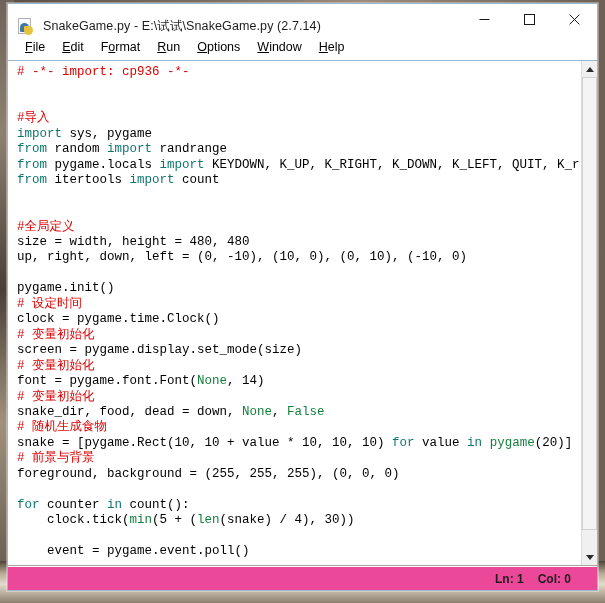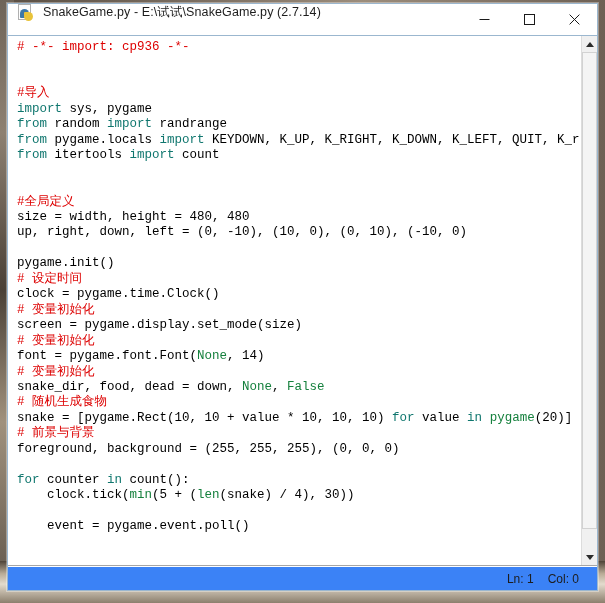--- a/index.html
+++ b/index.html
@@ -44,21 +44,21 @@
     display: flex;
     flex-direction: column;
     box-sizing: border-box;
   }
 
   
   #titlebar {
     height: 31px;
     background: #ffffff;
     display: flex;
-    align-items: flex-start;
+    align-items: flex-end;
     flex: 0 0 auto;
     position: relative;
   }
   #app-icon {
     width: 17px; height: 17px;
     margin-left: 10px; margin-right: 8px;
     position: relative;
     flex: 0 0 auto;
   }
   #app-icon .doc {
@@ -191,26 +191,27 @@
     border-left: 4px solid transparent;
     border-right: 4px solid transparent;
   }
   .arrow-up { border-bottom: 5px solid #2b2b2b; }
   .arrow-dn { border-top: 5px solid #2b2b2b; }
 
   
   #statusbar {
     height: 23px;
     flex: 0 0 auto;
-    background: #3b82f6;
+    background: #ec4899;
     display: flex;
     align-items: center;
     justify-content: flex-end;
-    padding-right: 18px;
+    padding-right: 26px;
     border-top: 1px solid #ffffff;
+    font-weight: bold;
   }
   .status-cell {
     font-size: 12px;
     color: #1d1d1d;
     margin-left: 14px;
     white-space: nowrap;
   }
 </style>
 </head>
 <body>
@@ -243,20 +244,29 @@
       </div>
       <div class="winbtn close">
         <svg width="11" height="11" viewBox="0 0 11 11">
           <line x1="0.6" y1="0.6" x2="10.4" y2="10.4" stroke="#1a1a1a" stroke-width="1"></line>
           <line x1="10.4" y1="0.6" x2="0.6" y2="10.4" stroke="#1a1a1a" stroke-width="1"></line>
         </svg>
       </div>
     </div>
   </div>
 
+  <div id="menubar">
+      <div class="menu-item"><u>F</u>ile</div>
+      <div class="menu-item"><u>E</u>dit</div>
+      <div class="menu-item">F<u>o</u>rmat</div>
+      <div class="menu-item"><u>R</u>un</div>
+      <div class="menu-item"><u>O</u>ptions</div>
+      <div class="menu-item"><u>W</u>indow</div>
+      <div class="menu-item"><u>H</u>elp</div>
+    </div>
 
   <div id="editor-wrap">
     <div id="code">
       <pre><span class="cm"># -*- import: cp936 -*-</span>
 
 
 <span class="cm">#导入</span>
 <span class="kw">import</span> sys, pygame
 <span class="kw">from</span> random <span class="kw">import</span> randrange
 <span class="kw">from</span> pygame.locals <span class="kw">import</span> KEYDOWN, K_UP, K_RIGHT, K_DOWN, K_LEFT, QUIT, K_r, K_q

